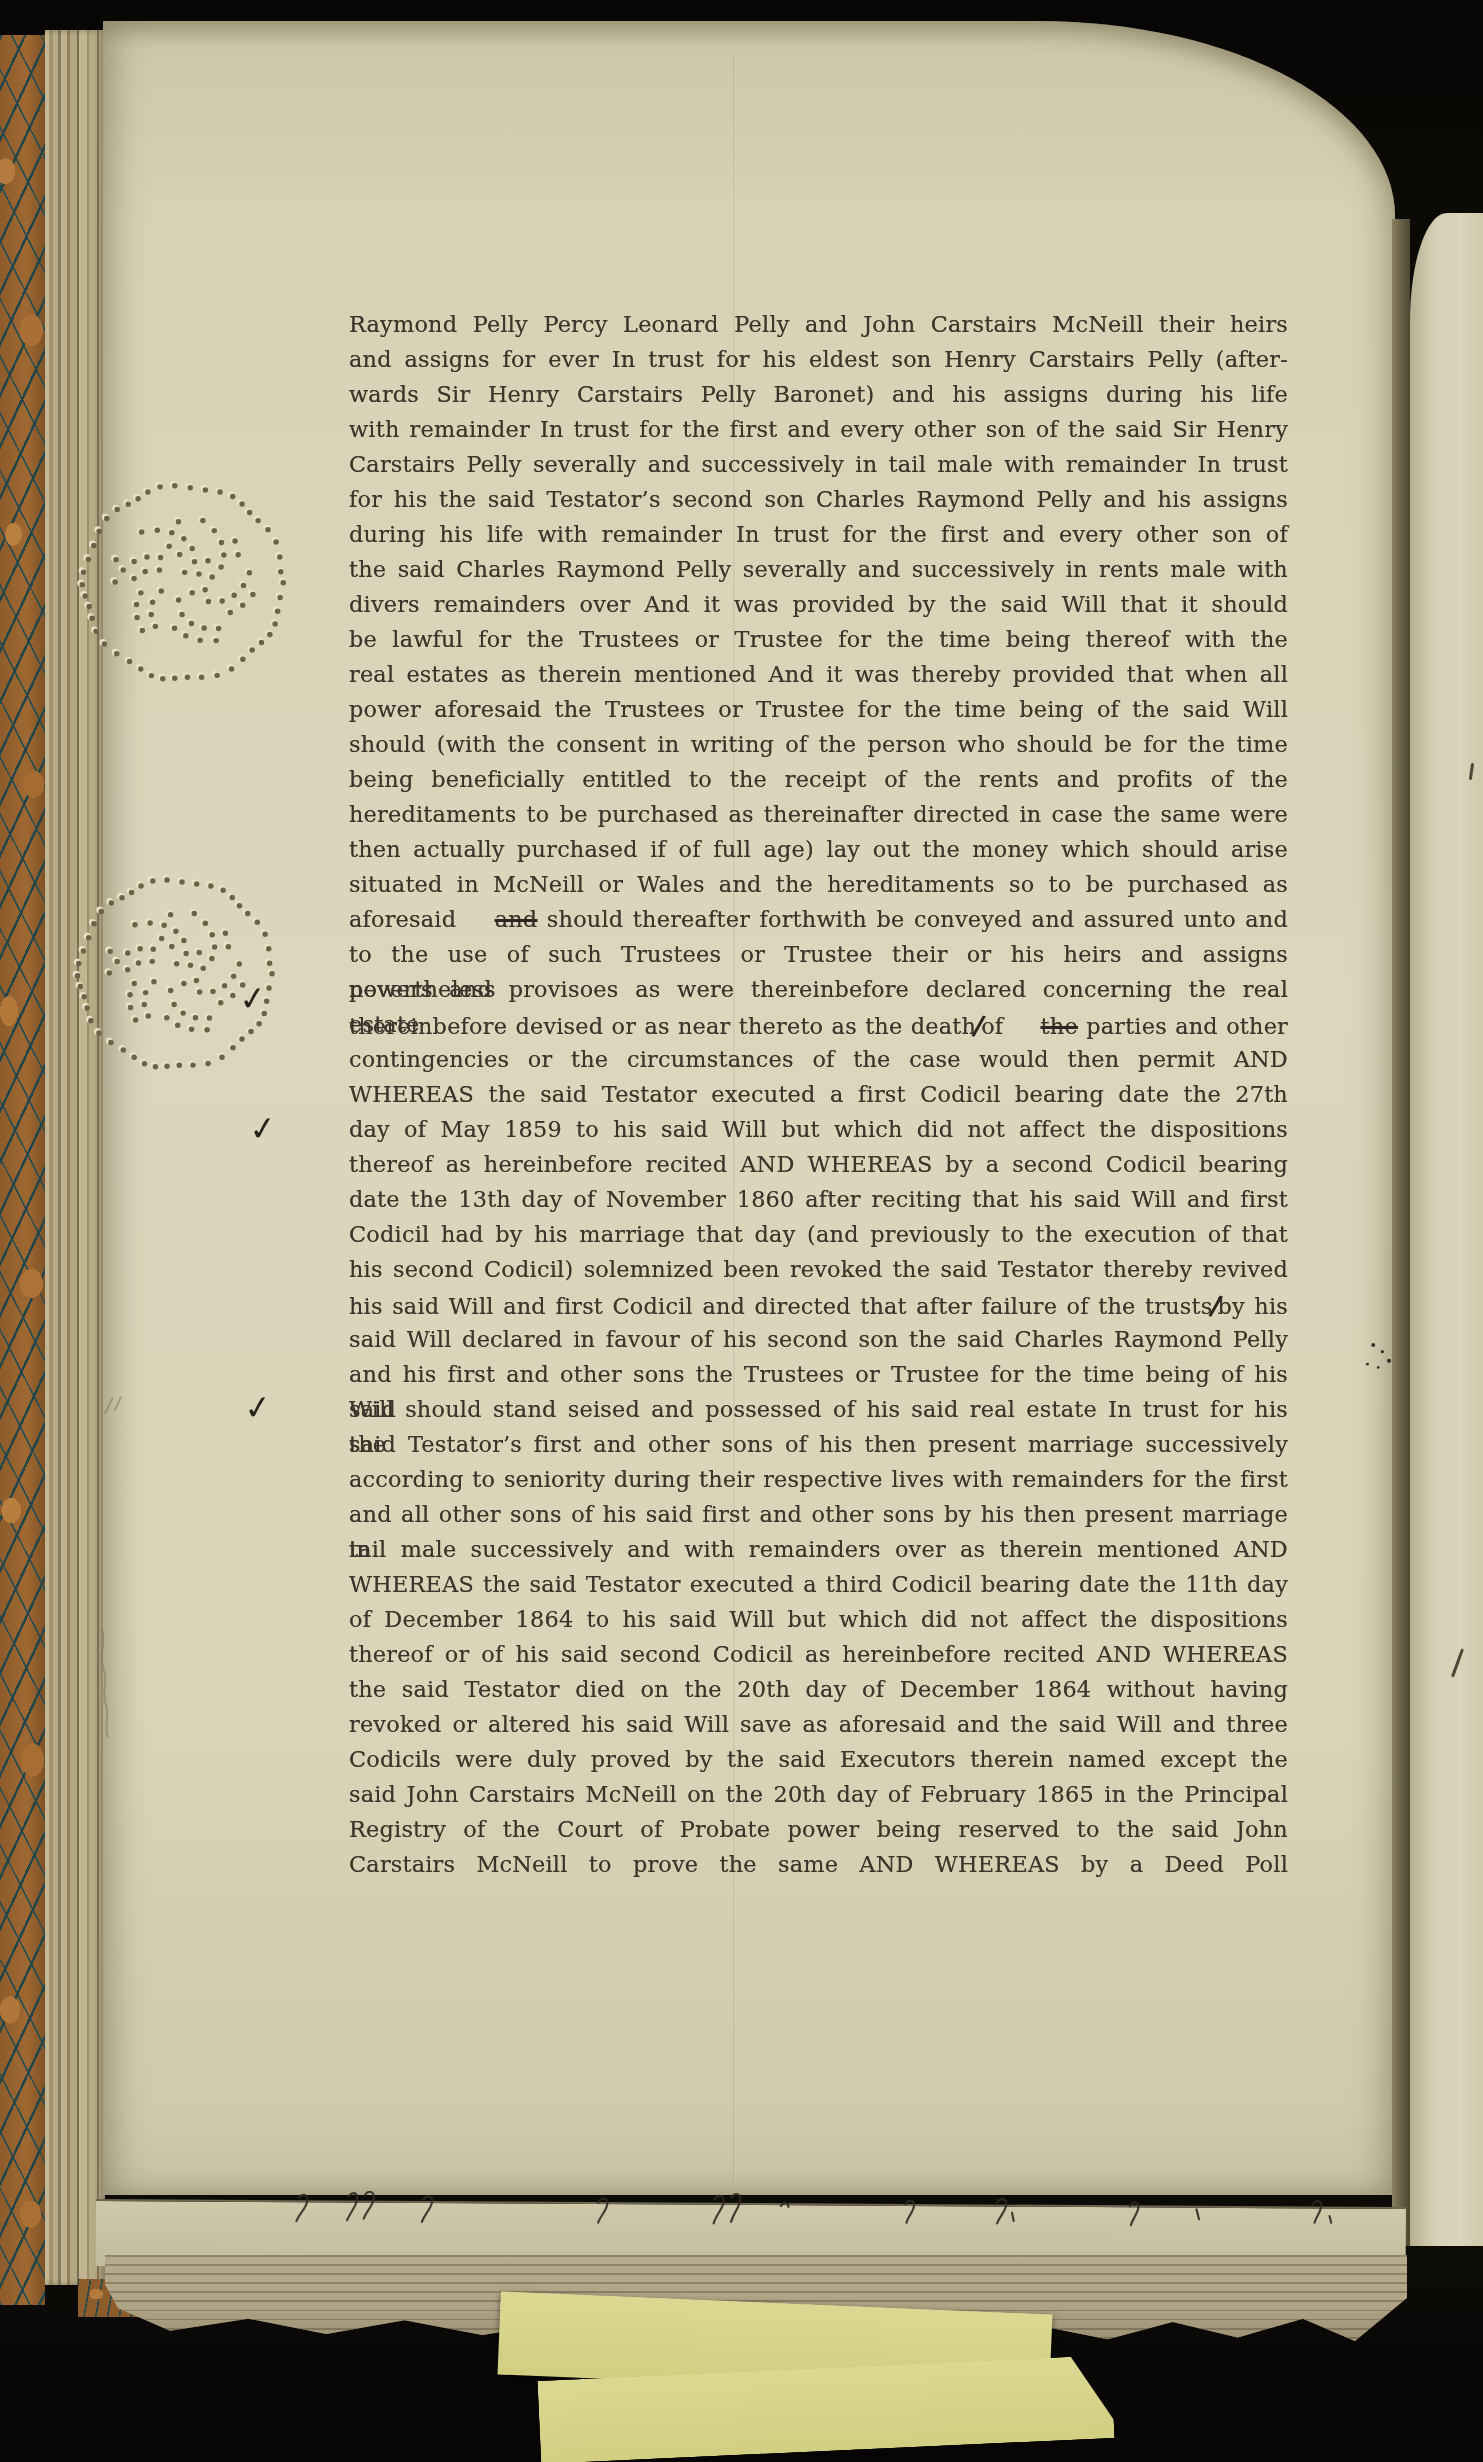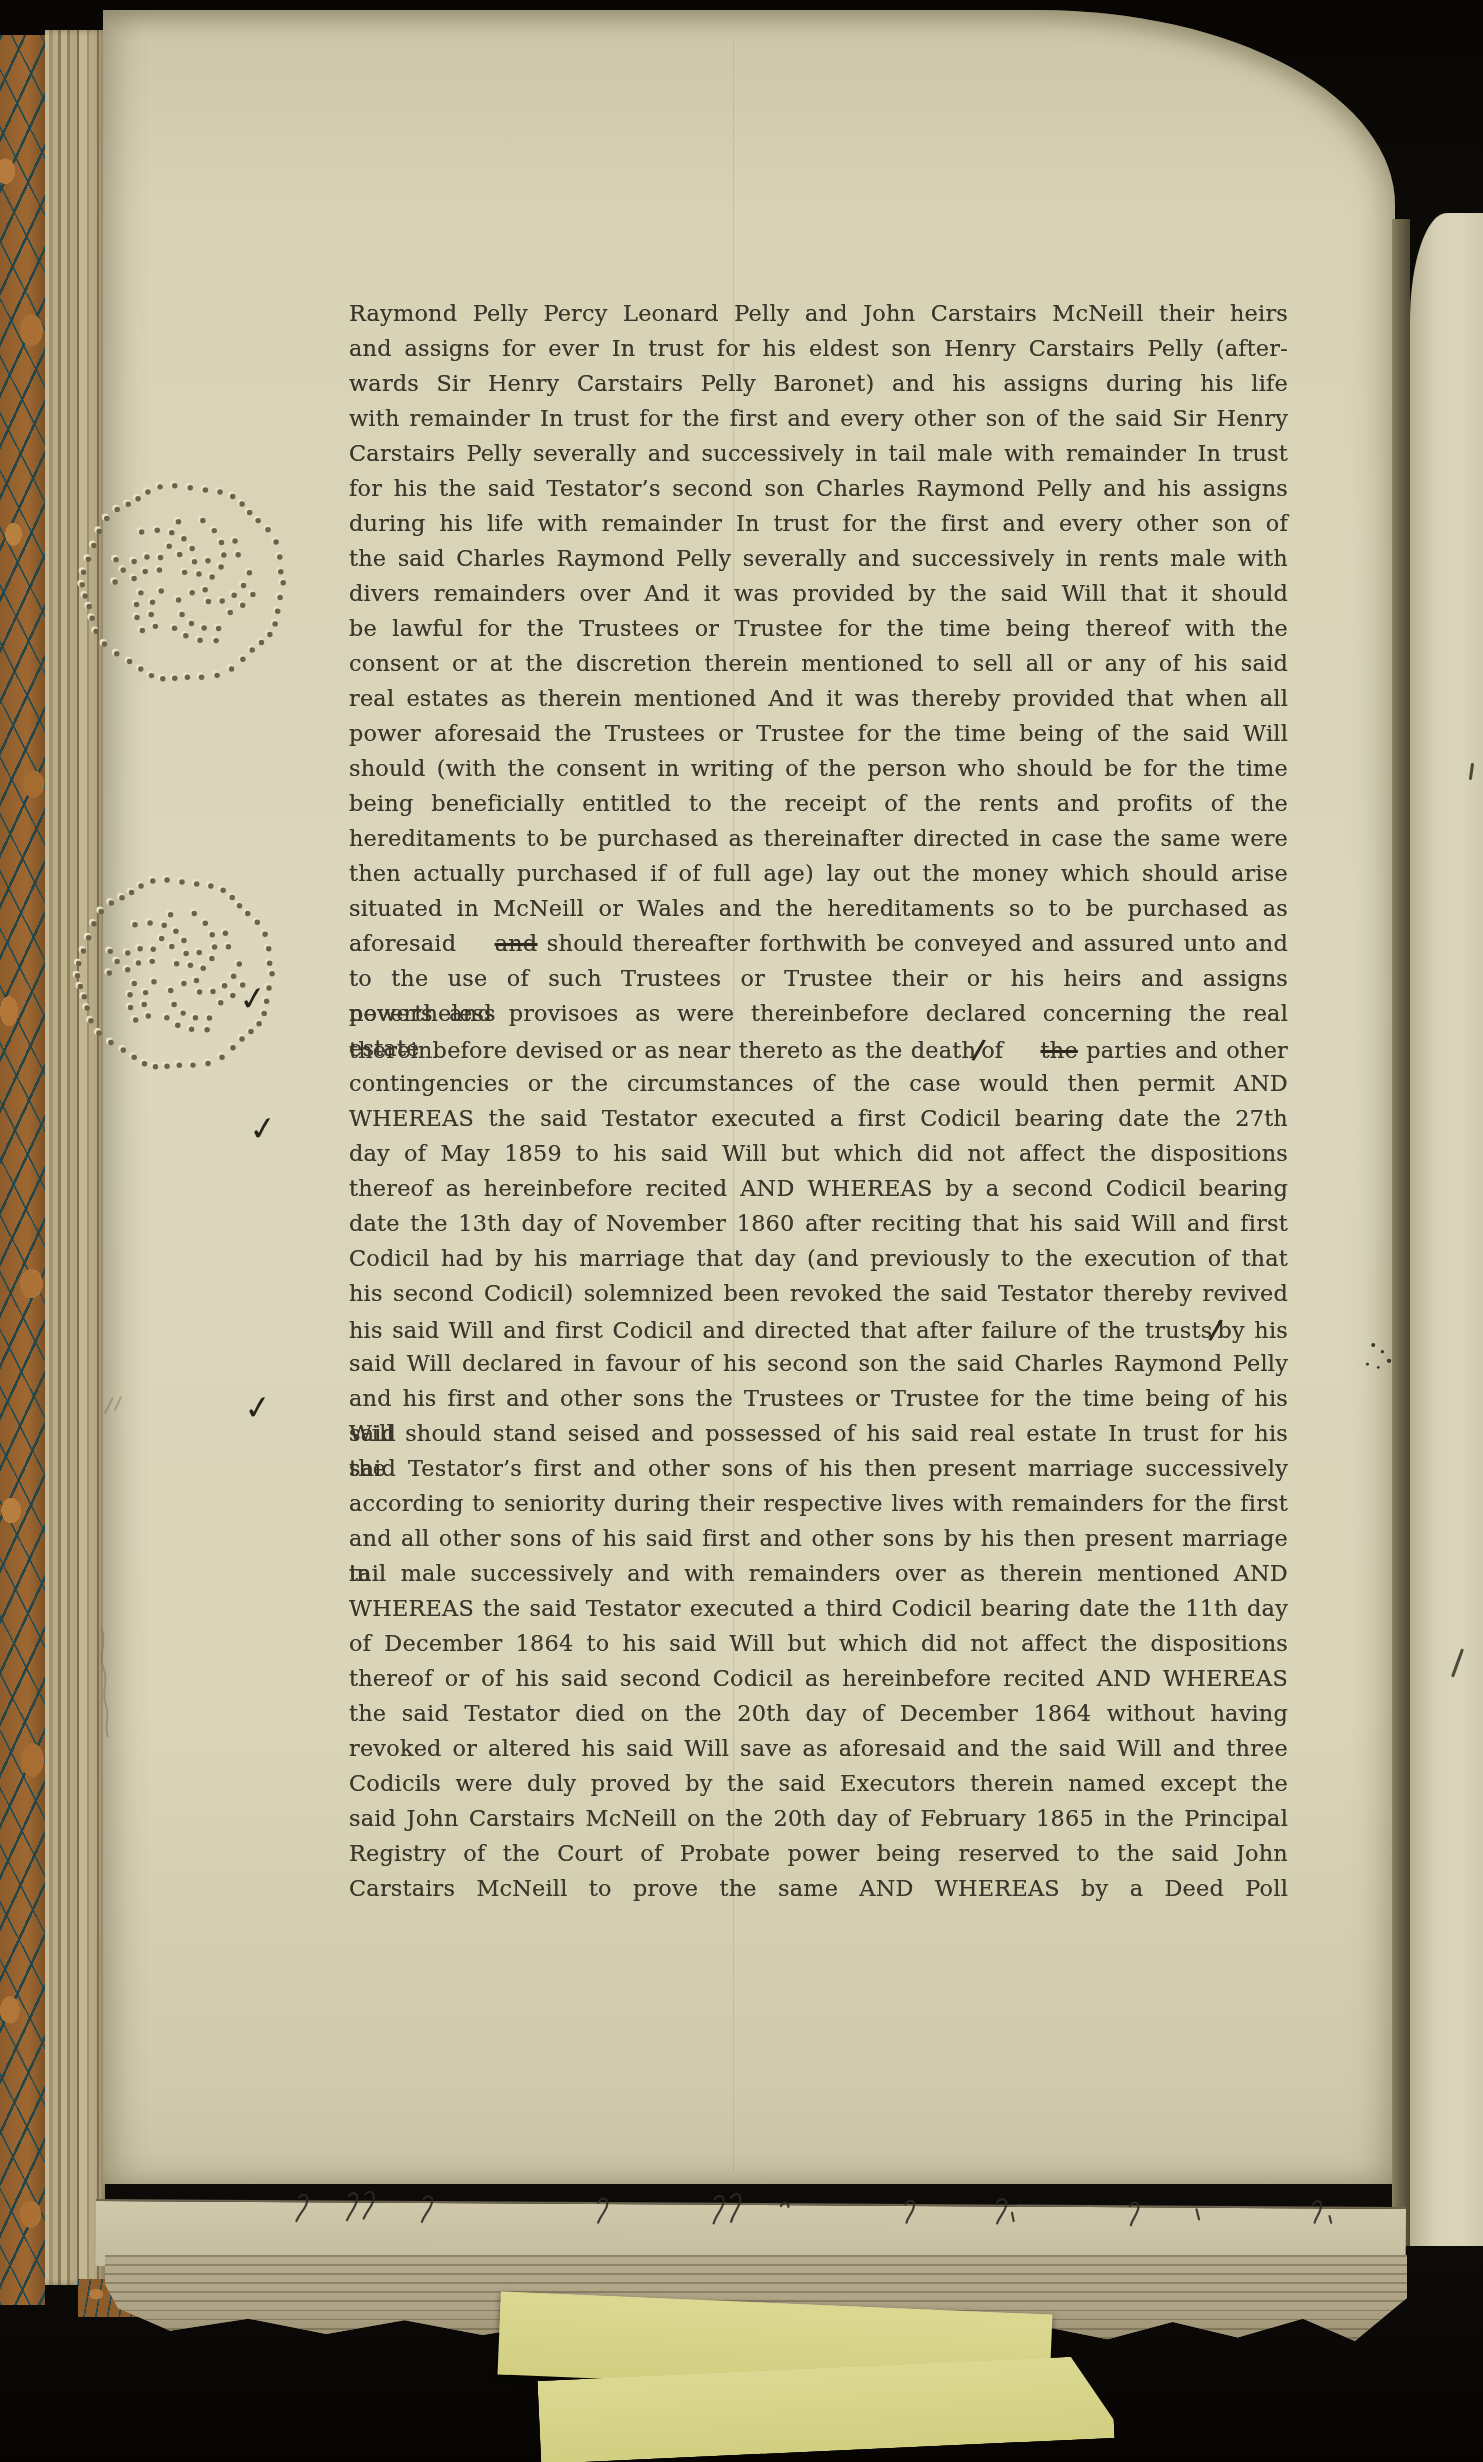--- a/index.html
+++ b/index.html
@@ -31,21 +31,21 @@
 
   
   .gutter{position:absolute;left:45px;top:30px;width:60px;height:2255px;
     background:repeating-linear-gradient(90deg,
       #c4b896 0 4.2px,#a2946f 4.2px 7.5px,#b9ac88 7.5px 13.3px,#8a7b5c 13.3px 16px,
       #c0b38f 16px 22.4px,#938259 22.4px 25px,#b4a783 25px 32px,#7c6d4f 32px 34px,
       #c2b592 34px 42px,#9d8e69 42px 44px,#b7aa86 44px 52px,#877857 52px 54px,#c0b390 54px 60px);
     box-shadow:inset -5px 0 6.7px rgba(40,32,18,.35);}
 
   
-  .page{position:absolute;left:103px;top:10px;width:1292px;height:2174px;
+  .page{position:absolute;left:103px;top:21px;width:1292px;height:2174px;
     background:linear-gradient(180deg,#ccc6a8 0%,#d8d2b5 9%,#dbd6bc 45%,#dad4b8 78%,#d0caac 96%,#c8c1a2 100%);
     border-top-right-radius:357px 195px;
     box-shadow:inset 0 11.6px 18.3px rgba(92,84,56,.25), inset -16.6px 0 28px rgba(96,88,58,.28),
                inset 21.6px 0 25px rgba(96,88,58,.22);}
   .fold{position:absolute;left:630px;top:33px;width:3.3px;height:2128px;
     background:linear-gradient(90deg,rgba(110,100,70,.16),rgba(245,240,220,.16));}
 
   
   .text-block{position:absolute;left:246px;top:286px;width:939px;color:#3a362b;}
   .line{height:35px;line-height:35px;font-size:22.4px;letter-spacing:0.2px;word-spacing:0.8px;
@@ -101,21 +101,20 @@
         <div class="line"><span>Raymond Pelly Percy Leonard Pelly and John Carstairs McNeill their heirs</span></div>
         <div class="line"><span>and assigns for ever In trust for his eldest son Henry Carstairs Pelly (after-</span></div>
         <div class="line"><span>wards Sir Henry Carstairs Pelly Baronet) and his assigns during his life</span></div>
         <div class="line"><span>with remainder In trust for the first and every other son of the said Sir Henry</span></div>
         <div class="line"><span>Carstairs Pelly severally and successively in tail male with remainder In trust</span></div>
         <div class="line"><span>for his the said Testator’s second son Charles Raymond Pelly and his assigns</span></div>
         <div class="line"><span>during his life with remainder In trust for the first and every other son of</span></div>
         <div class="line"><span>the said Charles Raymond Pelly severally and successively in rents male with</span></div>
         <div class="line"><span>divers remainders over And it was provided by the said Will that it should</span></div>
         <div class="line"><span>be lawful for the Trustees or Trustee for the time being thereof with the</span></div>
-        <div class="line"><span>consent or at the discretion therein mentioned to sell all or any of his said</span></div>
         <div class="line"><span>real estates as therein mentioned And it was thereby provided that when all</span></div>
         <div class="line"><span>power aforesaid the Trustees or Trustee for the time being of the said Will</span></div>
         <div class="line"><span>should (with the consent in writing of the person who should be for the time</span></div>
         <div class="line"><span>being beneficially entitled to the receipt of the rents and profits of the</span></div>
         <div class="line"><span>hereditaments to be purchased as thereinafter directed in case the same were</span></div>
         <div class="line"><span>then actually purchased if of full age) lay out the money which should arise</span></div>
         <div class="line"><span>situated in McNeill or Wales and the hereditaments so to be purchased as</span></div>
         <div class="line"><span>aforesaid </span><span class="strike">and</span><span> should thereafter forthwith be conveyed and assured unto and</span></div>
         <div class="line"><span>to the use of such Trustees or Trustee their or his heirs and assigns nevertheless</span></div>
         <div class="line"><span>powers and provisoes as were thereinbefore declared concerning the real estate</span></div>

